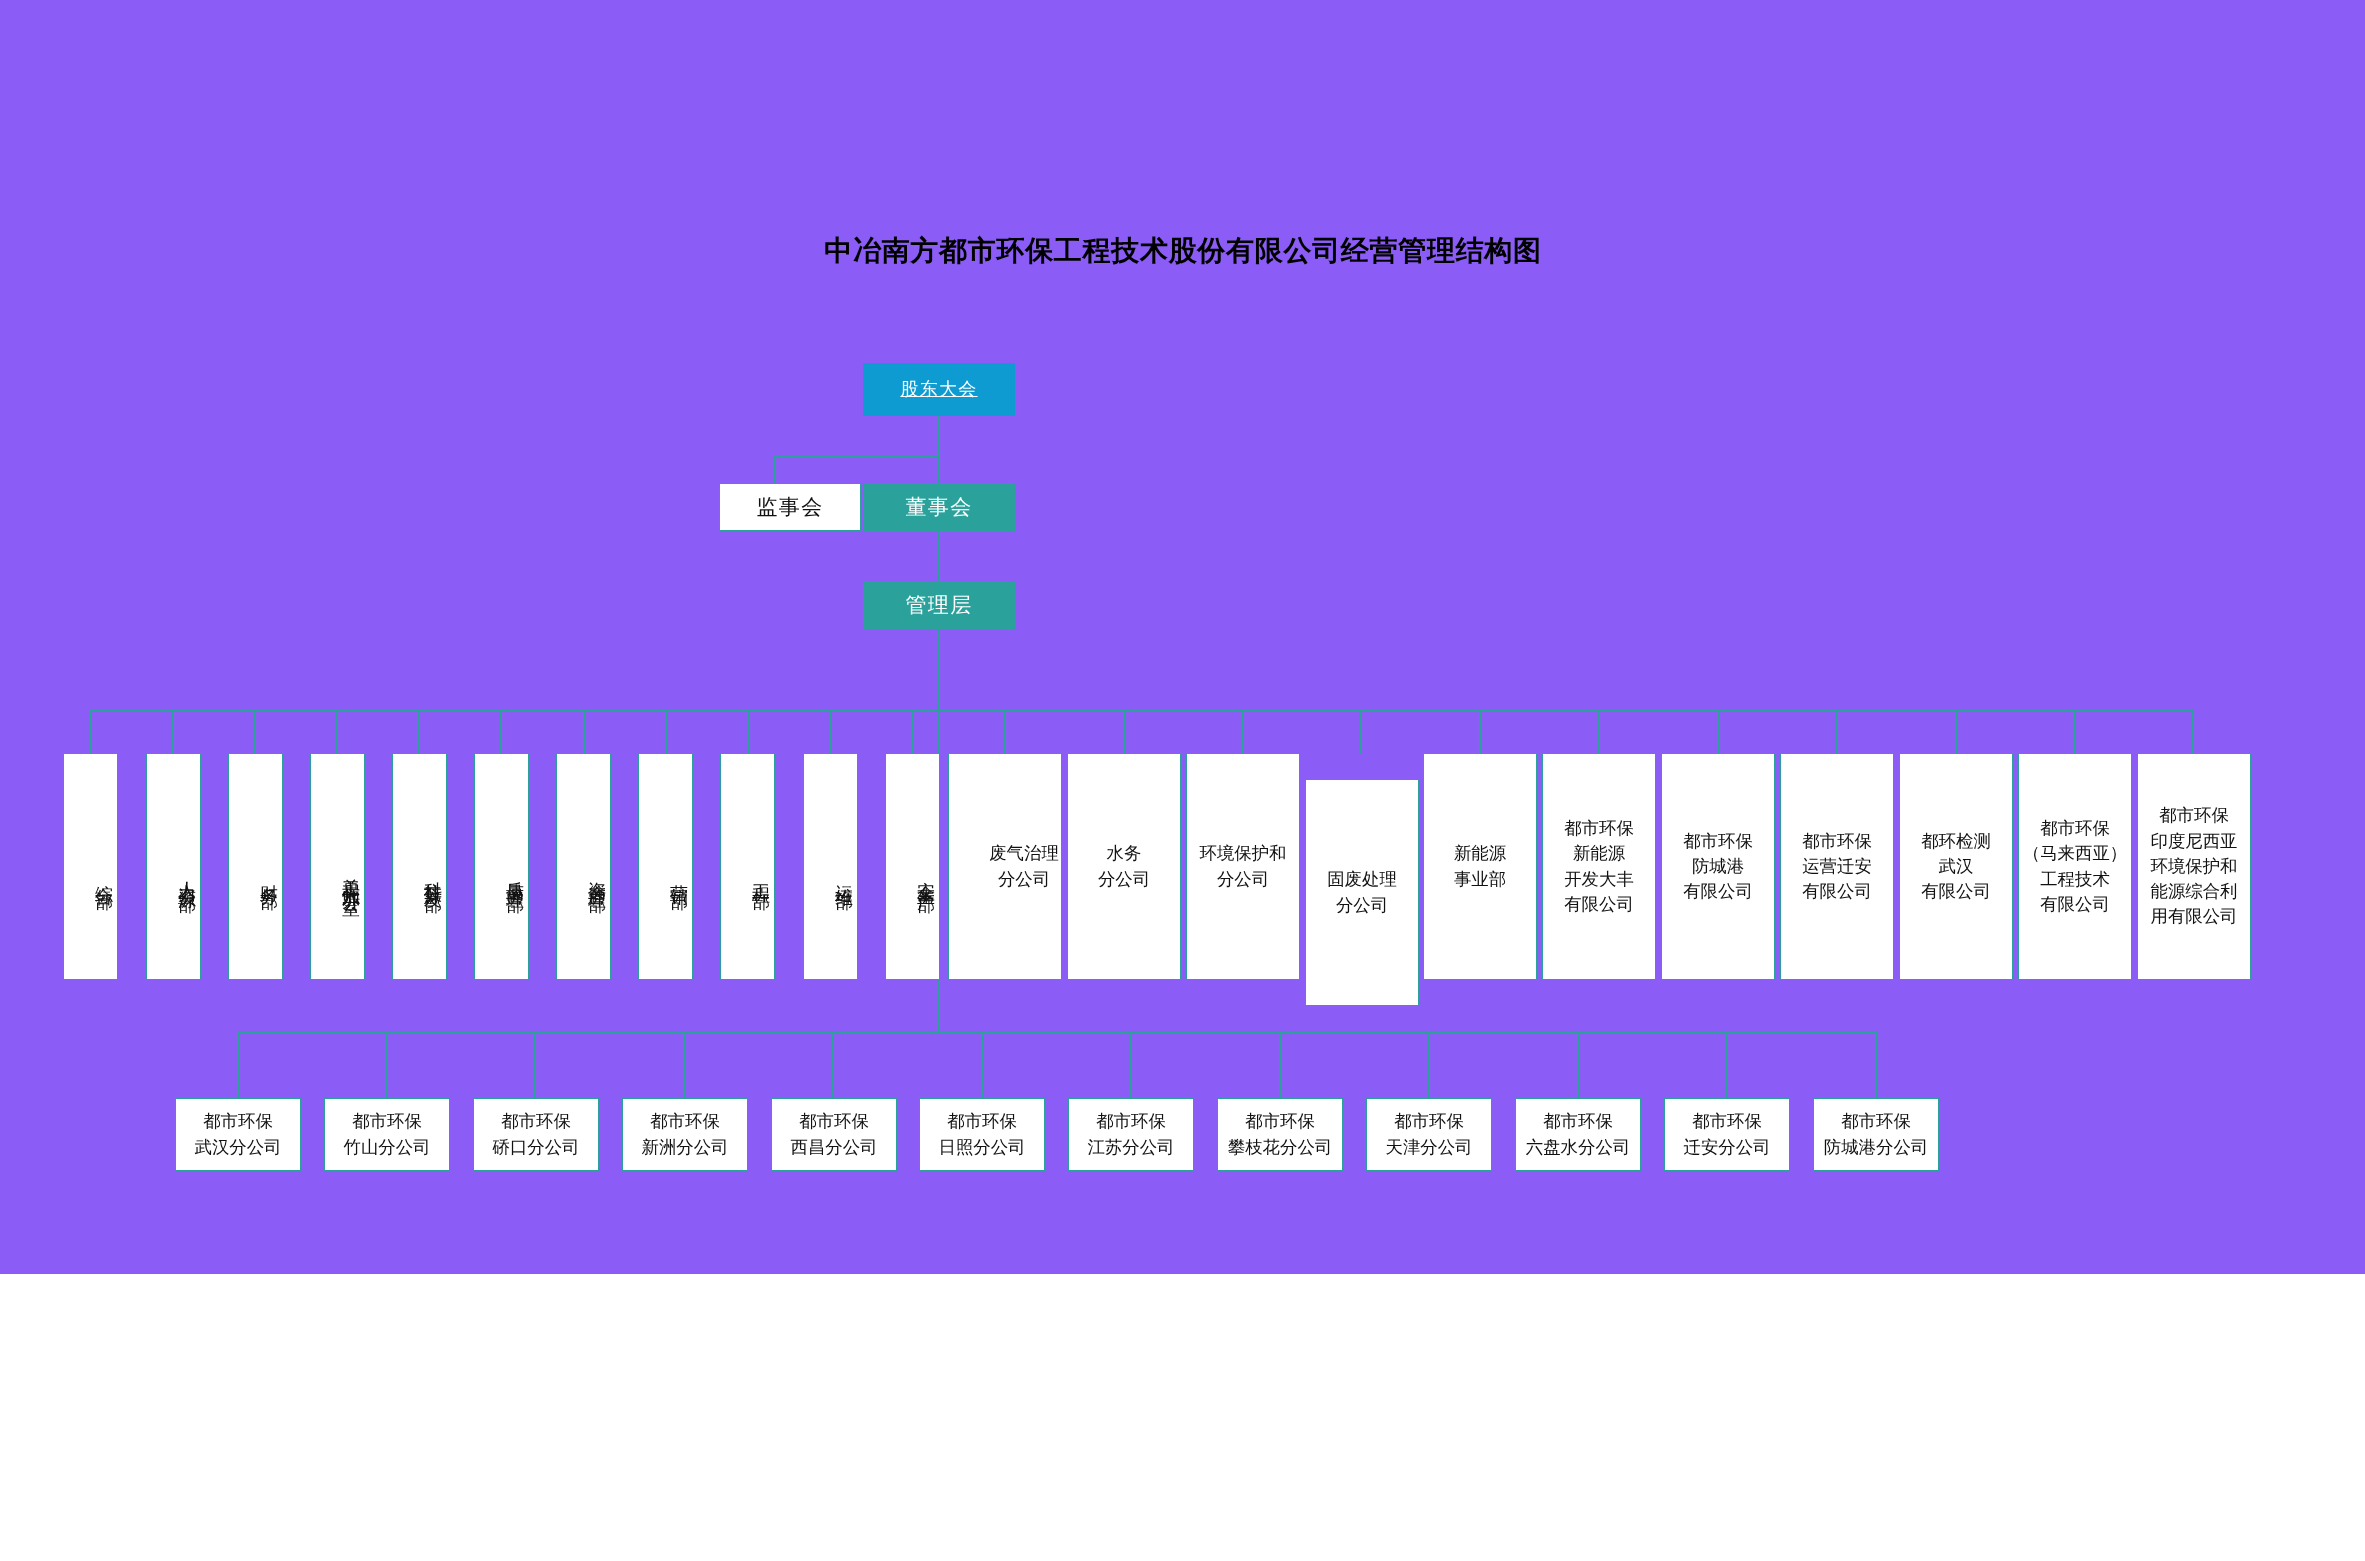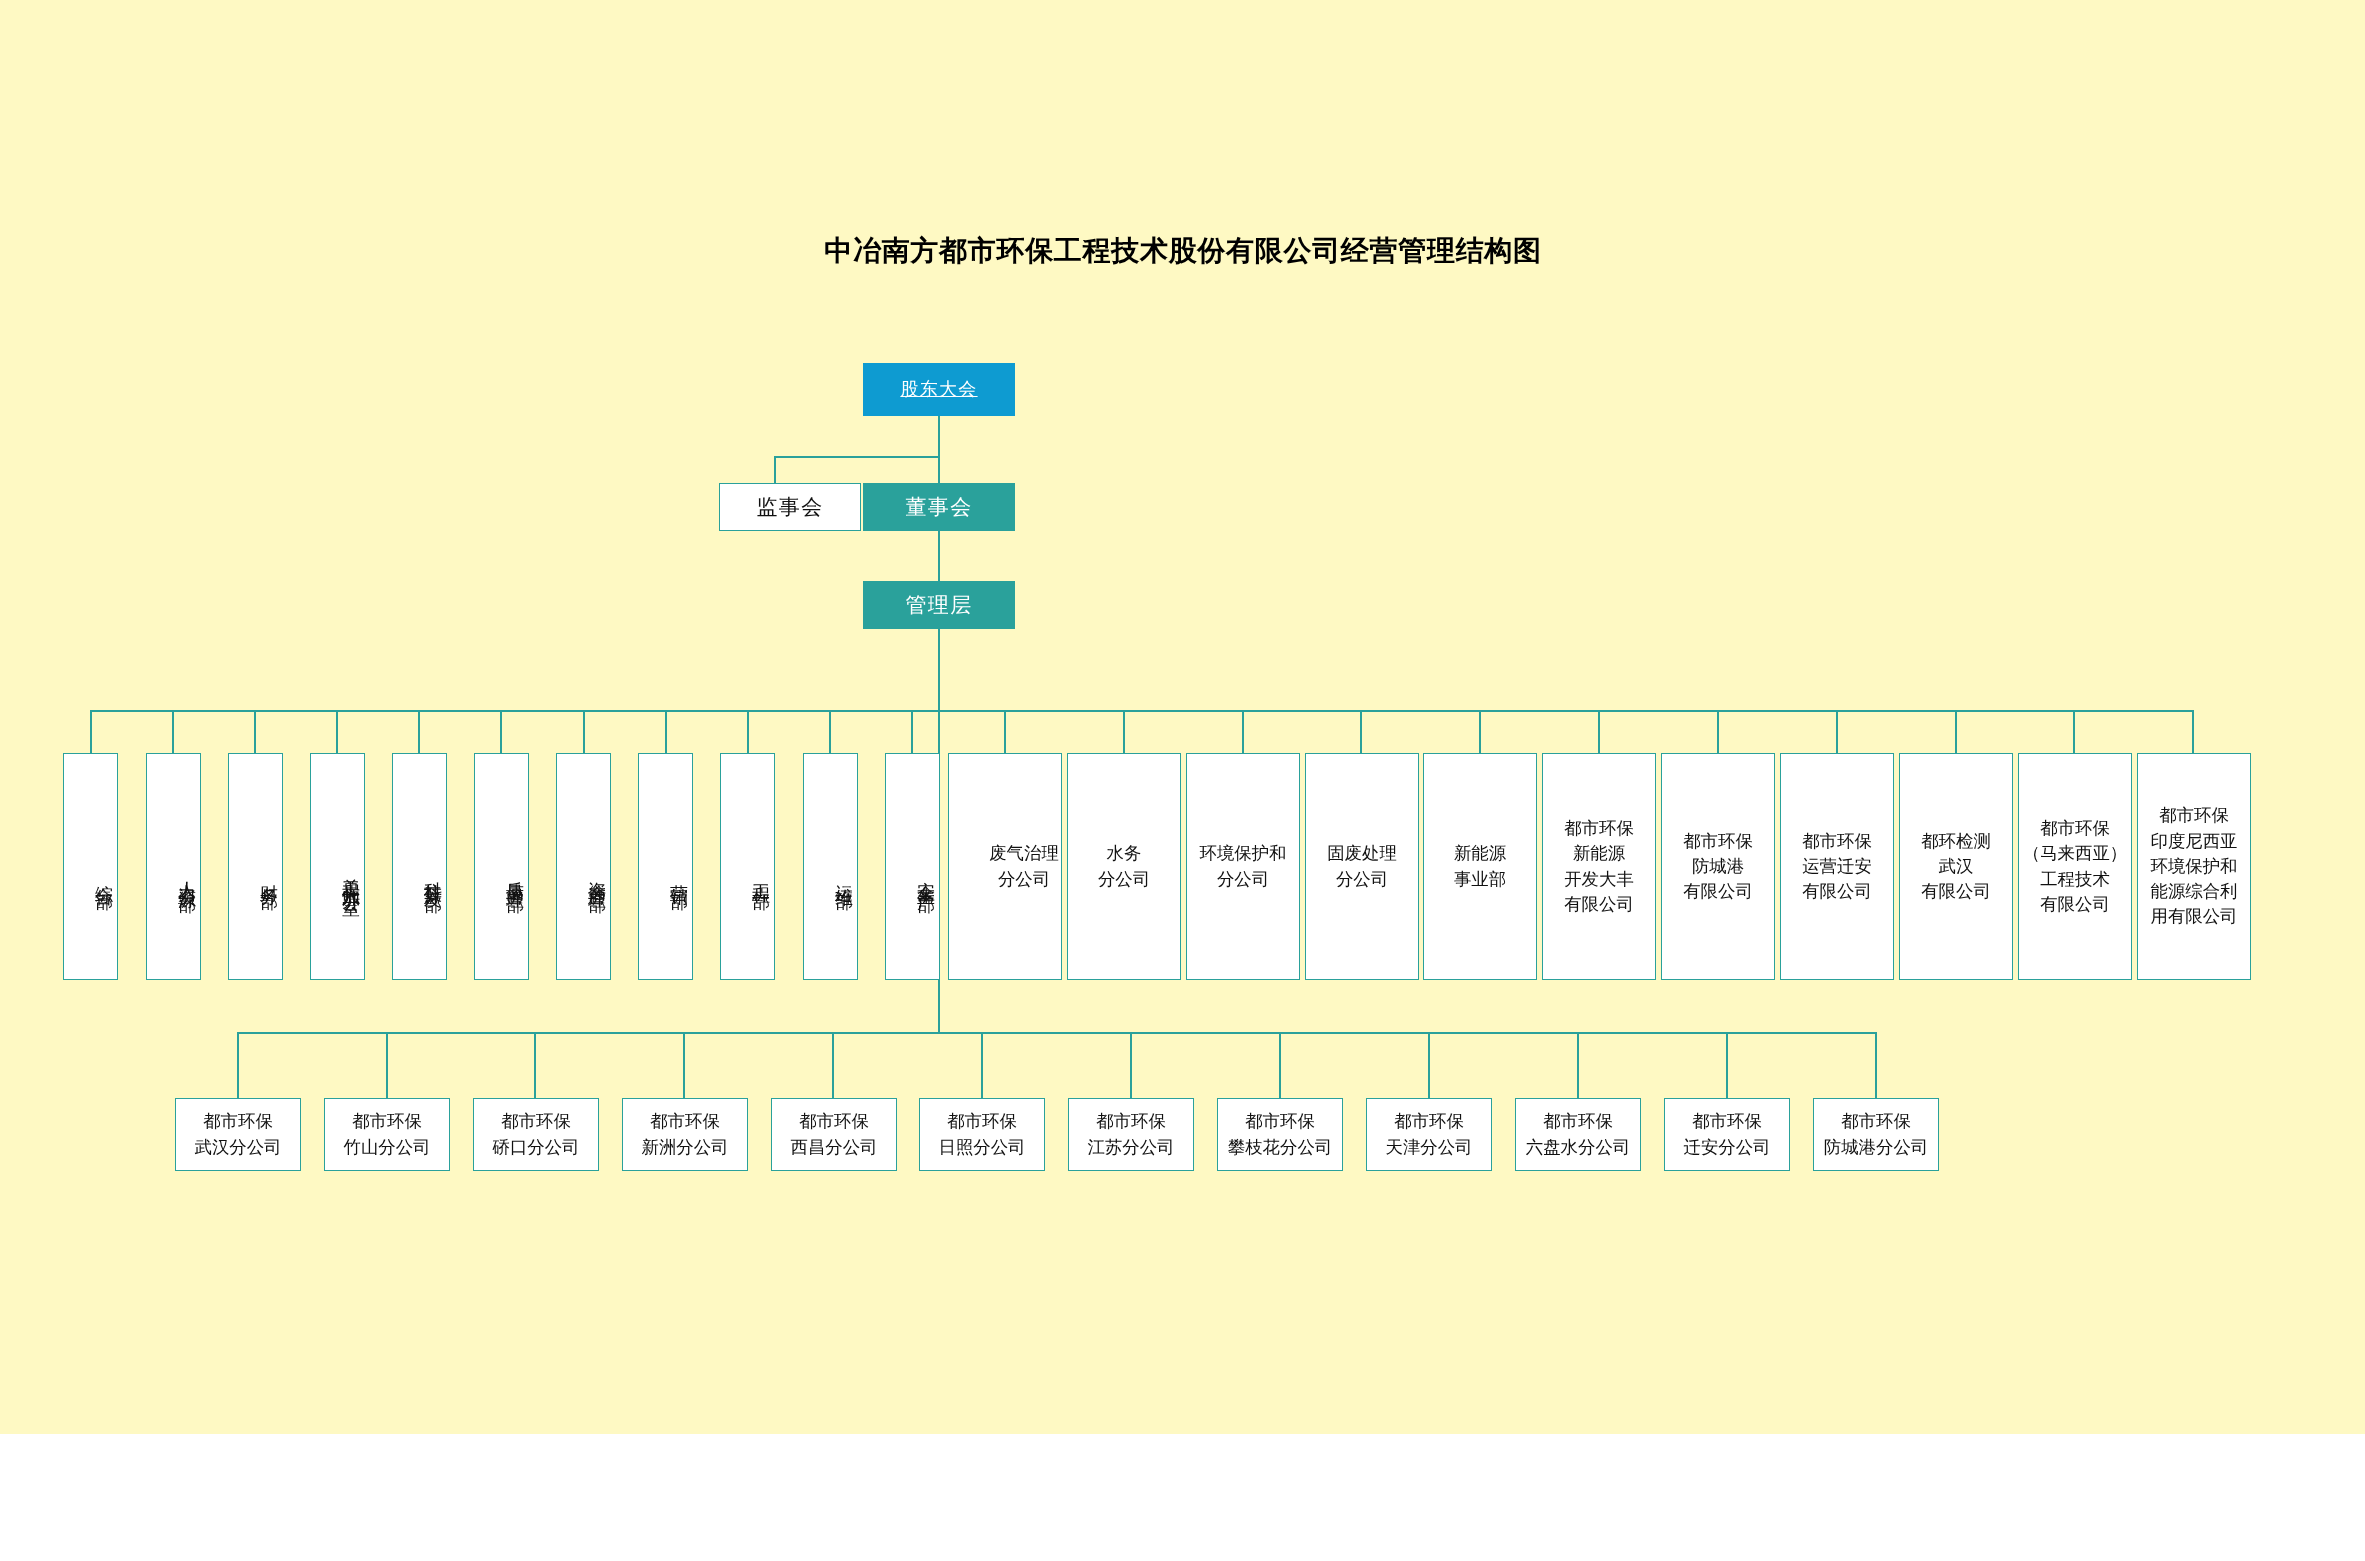--- a/index.html
+++ b/index.html
@@ -7,22 +7,22 @@
     padding: 0;
     background: #ffffff;
   }
   body {
     font-family: "Liberation Sans", "DejaVu Sans", sans-serif;
     color: #1a1a1a;
   }
   #canvas {
     position: relative;
     width: 2366px;
-    height: 1434px;
-    background: #fef9c3;
+    height: 1274px;
+    background: #8b5cf6;
     overflow: hidden;
   }
   
   #chart-title {
     position: absolute;
     left: 0;
     top: 232px;
     width: 2366px;
     text-align: center;
     font-size: 28px;
@@ -183,21 +183,21 @@
       <div class="node" style="left: 1067px; top: 753px; width: 114px; height: 227px;">
         <span class="txt">水务
 分公司</span>
       </div>
       <div class="line-v" style="left: 1242px; top: 710px; height: 43px;"></div>
       <div class="node" style="left: 1186px; top: 753px; width: 114px; height: 227px;">
         <span class="txt">环境保护和
 分公司</span>
       </div>
       <div class="line-v" style="left: 1360px; top: 710px; height: 43px;"></div>
-      <div class="node" style="left: 1305px; top: 753px; width: 114px; height: 227px;">
+      <div class="node" style="left: 1305px; top: 779px; width: 114px; height: 227px;">
         <span class="txt">固废处理
 分公司</span>
       </div>
       <div class="line-v" style="left: 1479px; top: 710px; height: 43px;"></div>
       <div class="node" style="left: 1423px; top: 753px; width: 114px; height: 227px;">
         <span class="txt">新能源
 事业部</span>
       </div>
       <div class="line-v" style="left: 1598px; top: 710px; height: 43px;"></div>
       <div class="node" style="left: 1542px; top: 753px; width: 114px; height: 227px;">

